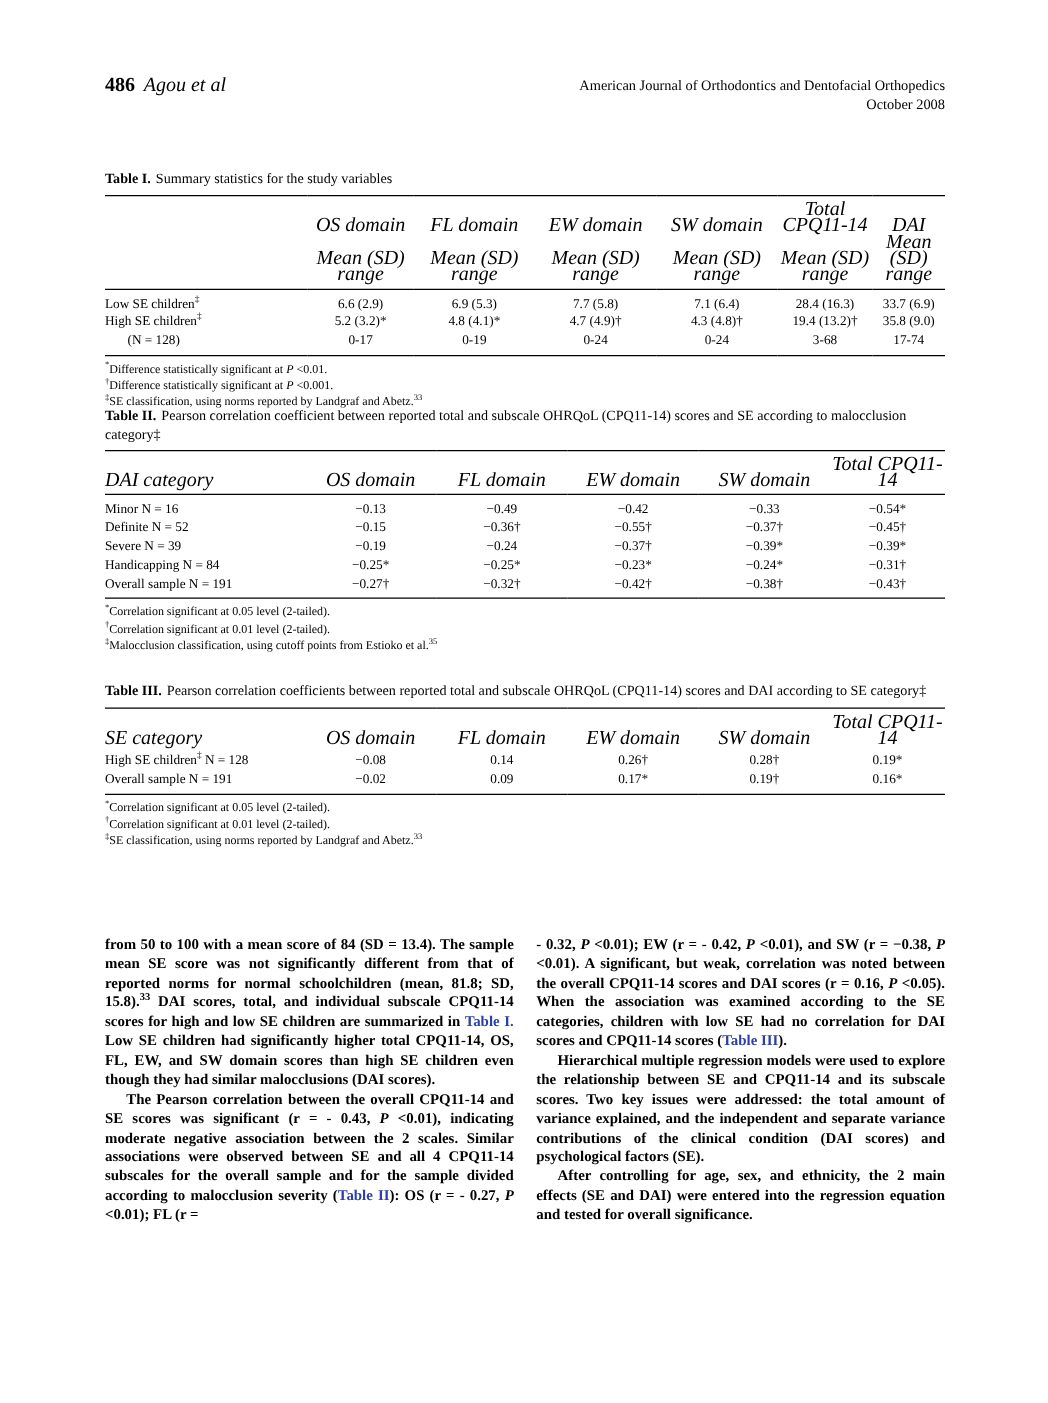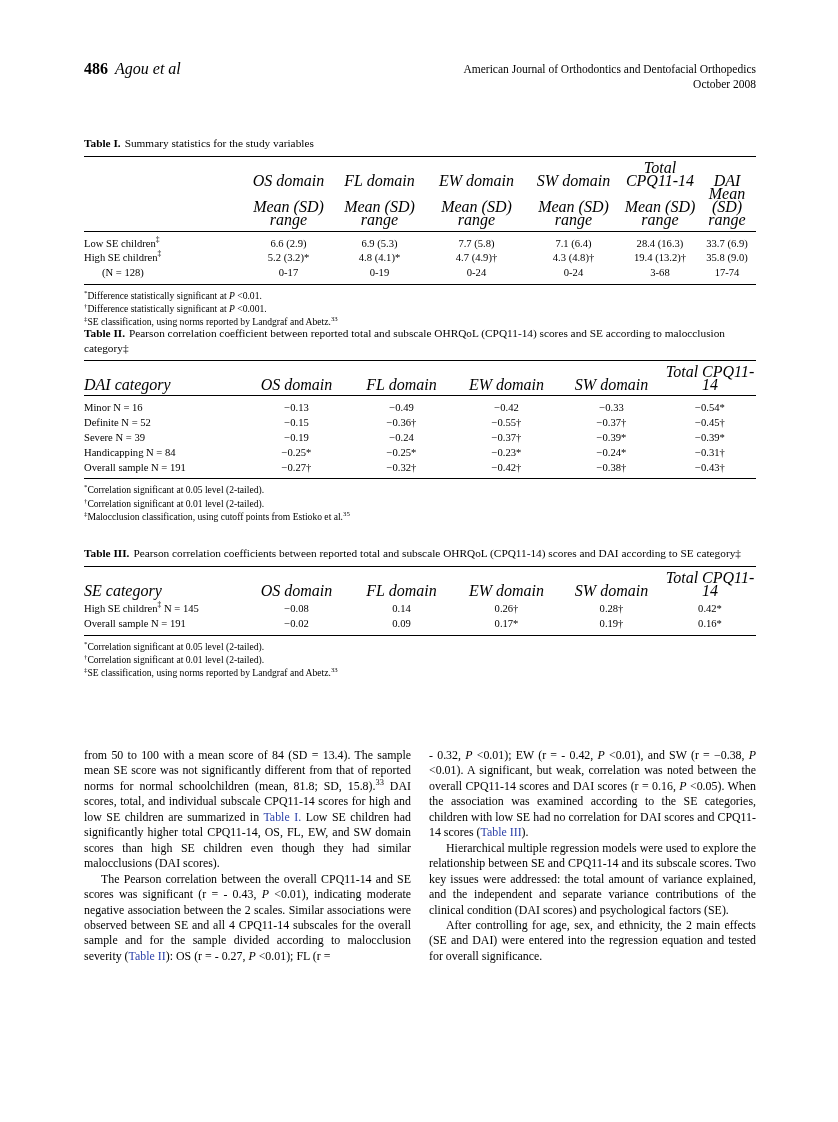--- a/index.html
+++ b/index.html
@@ -121,20 +121,21 @@
   .ital { font-style: italic; }
 
   
   .col {
     position: absolute;
     width: 327px;
     font-size: 11.9px;
     line-height: 15.45px;
     text-align: justify;
     text-justify: inter-word;
+    font-weight: bold;
   }
   .col p { margin: 0; }
   .col p.indent { text-indent: 17px; }
   .col-left  { left: 84px;  top: 748px; }
   .col-right { left: 429px; top: 748px; }
   a.xref {
     color: #2a3fa8;
     text-decoration: none;
   }
 </style>
@@ -290,26 +291,26 @@
           <th class="first rule-thin" style="width:160px;">SE category</th>
           <th class="rule-thin" style="width:105px;">OS domain</th>
           <th class="rule-thin" style="width:105px;">FL domain</th>
           <th class="rule-thin" style="width:105px;">EW domain</th>
           <th class="rule-thin" style="width:105px;">SW domain</th>
           <th class="rule-thin" style="width:92px;">Total CPQ11-14</th>
         </tr>
       </thead>
       <tbody>
         <tr class="body-row">
-          <td class="first"><span>High SE children</span><sup>‡</sup><span> N = 145</span></td>
+          <td class="first"><span>High SE children</span><sup>‡</sup><span> N = 128</span></td>
           <td>−0.08</td>
           <td>0.14</td>
           <td>0.26†</td>
           <td>0.28†</td>
-          <td>0.42*</td>
+          <td>0.19*</td>
         </tr>
         <tr class="body-row lastdata">
           <td class="first sep-thinbot"><span>Overall sample N = 191</span><sup></sup><span></span></td>
           <td class="sep-thinbot">−0.02</td>
           <td class="sep-thinbot">0.09</td>
           <td class="sep-thinbot">0.17*</td>
           <td class="sep-thinbot">0.19†</td>
           <td class="sep-thinbot">0.16*</td>
         </tr>
       </tbody>

